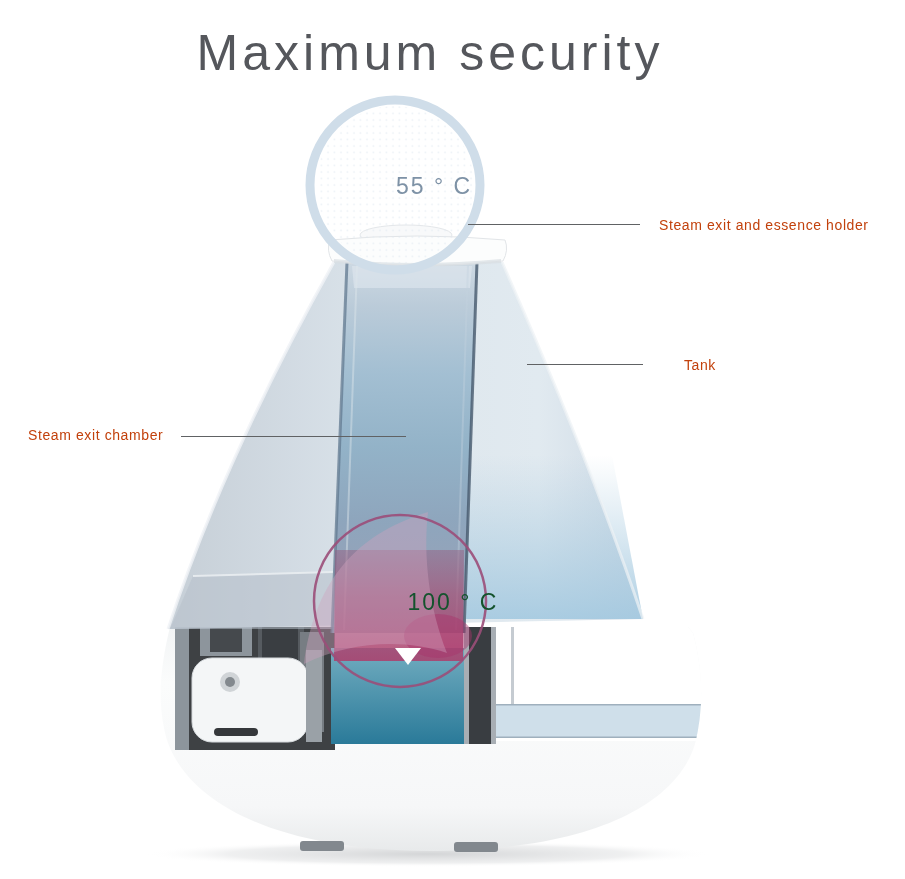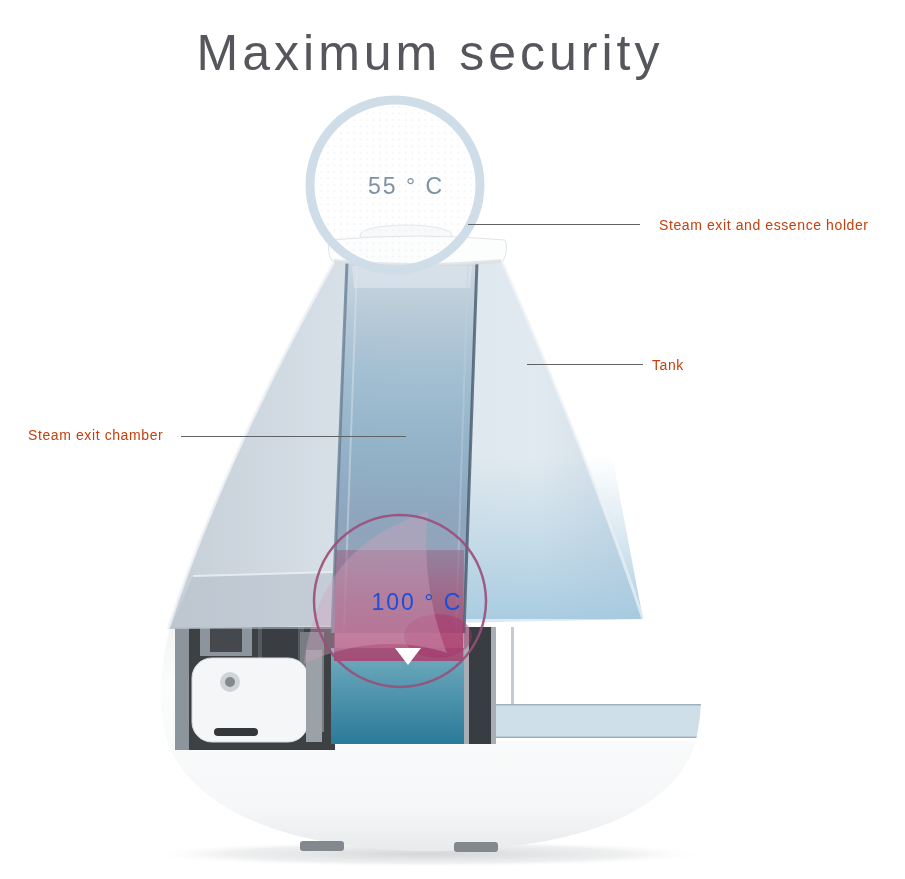--- a/index.html
+++ b/index.html
@@ -13,22 +13,22 @@
     font-size:50px;font-weight:300;letter-spacing:4px;color:#55575c;white-space:nowrap;
   }
   .callout-label{
     position:absolute;font-size:14px;letter-spacing:.6px;color:#c2410c;white-space:nowrap;
   }
   .leader{position:absolute;height:1px;background:#606264;}
   .temp{
     position:absolute;transform:translate(-50%,-50%);
     font-size:23px;font-weight:300;letter-spacing:2px;white-space:nowrap;
   }
-  .temp-top{color:#7e92a6;}
-  .temp-heater{color:#1d4ed8;}
+  .temp-top{color:#7e92a6;margin-left:28px;}
+  .temp-heater{color:#14532d;margin-left:36px;}
 </style>
 </head>
 <body>
 
 <div class="stage">
 
   <svg width="905" height="879" viewBox="0 0 905 879">
     <defs>
       <linearGradient id="coneG" x1="0" y1="0" x2="1" y2="0">
         <stop offset="0" stop-color="#bec8d1"></stop>
@@ -162,16 +162,16 @@
   <div class="title">Maximum security</div>
 
   <div class="temp temp-top" style="left:406px;top:186px;">55 ° C</div>
   <div class="temp temp-heater" style="left:417px;top:602px;">100 ° C</div>
 
   <div class="leader" style="left:468px;top:224px;width:172px;"></div>
   <div class="leader" style="left:527px;top:364px;width:116px;"></div>
   <div class="leader" style="left:181px;top:436px;width:225px;"></div>
 
   <div class="callout-label" style="left:659px;top:217px;">Steam exit and essence holder</div>
-  <div class="callout-label" style="left:652px;top:357px;">Tank</div>
+  <div class="callout-label" style="left:684px;top:357px;">Tank</div>
   <div class="callout-label" style="left:28px;top:427px;">Steam exit chamber</div>
 
 </div>
 
 </body></html>

